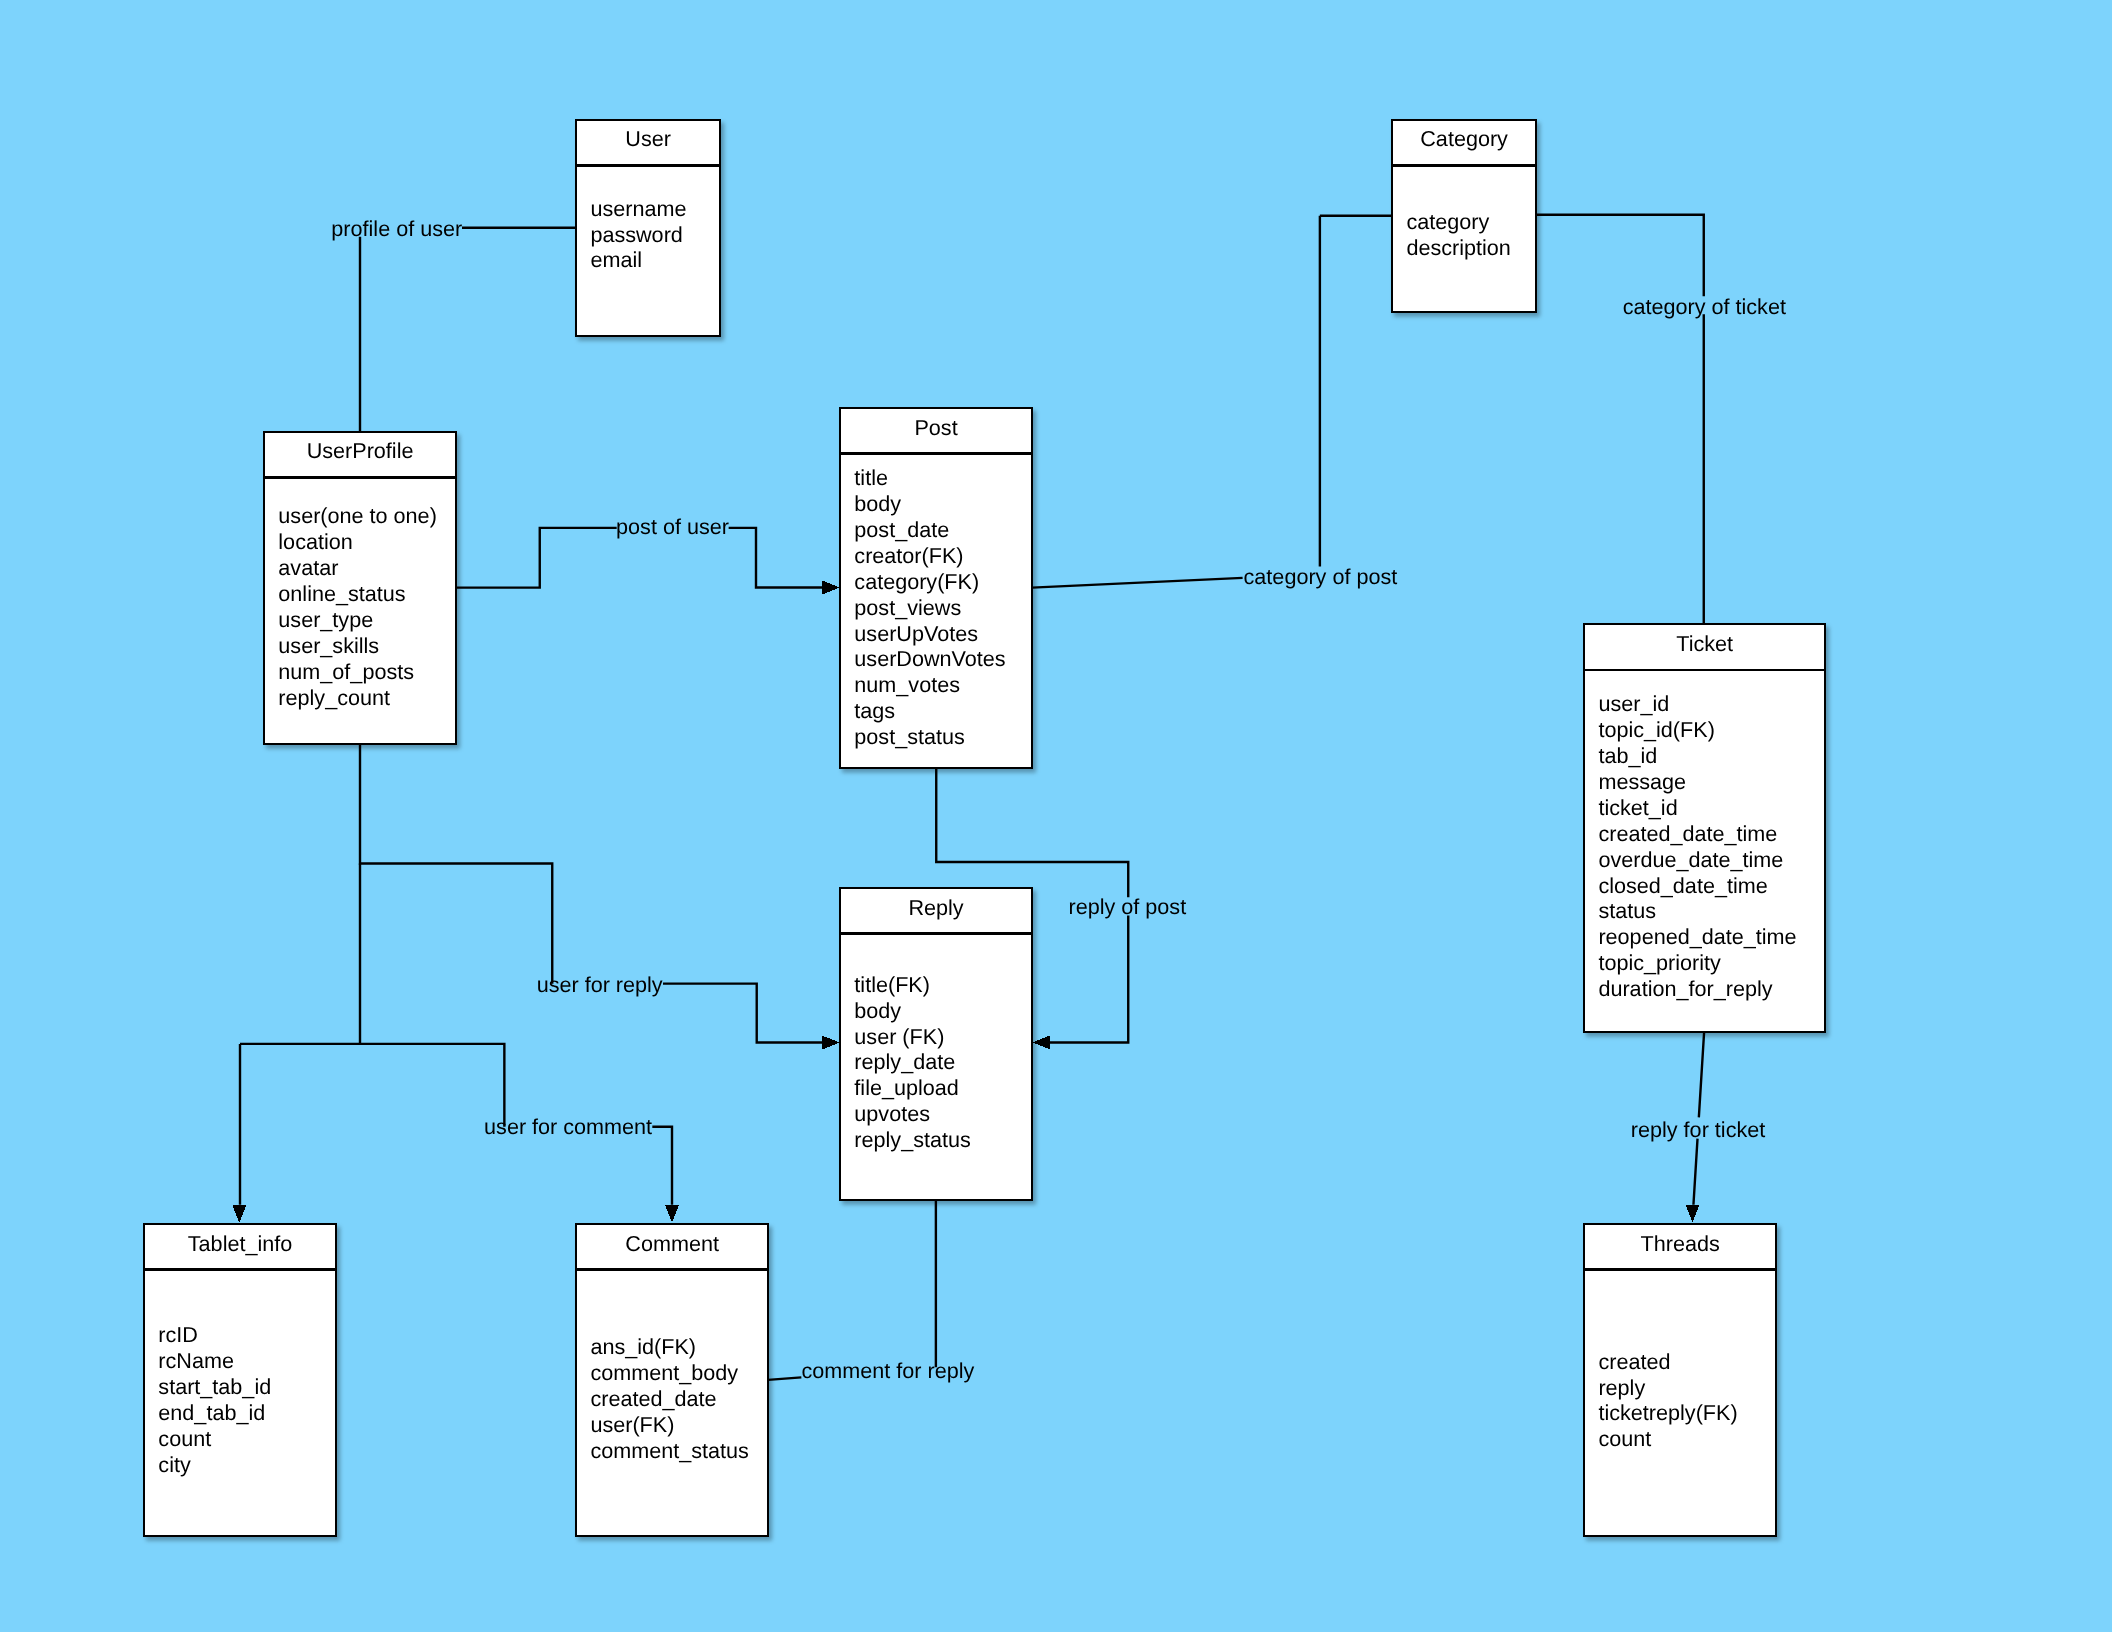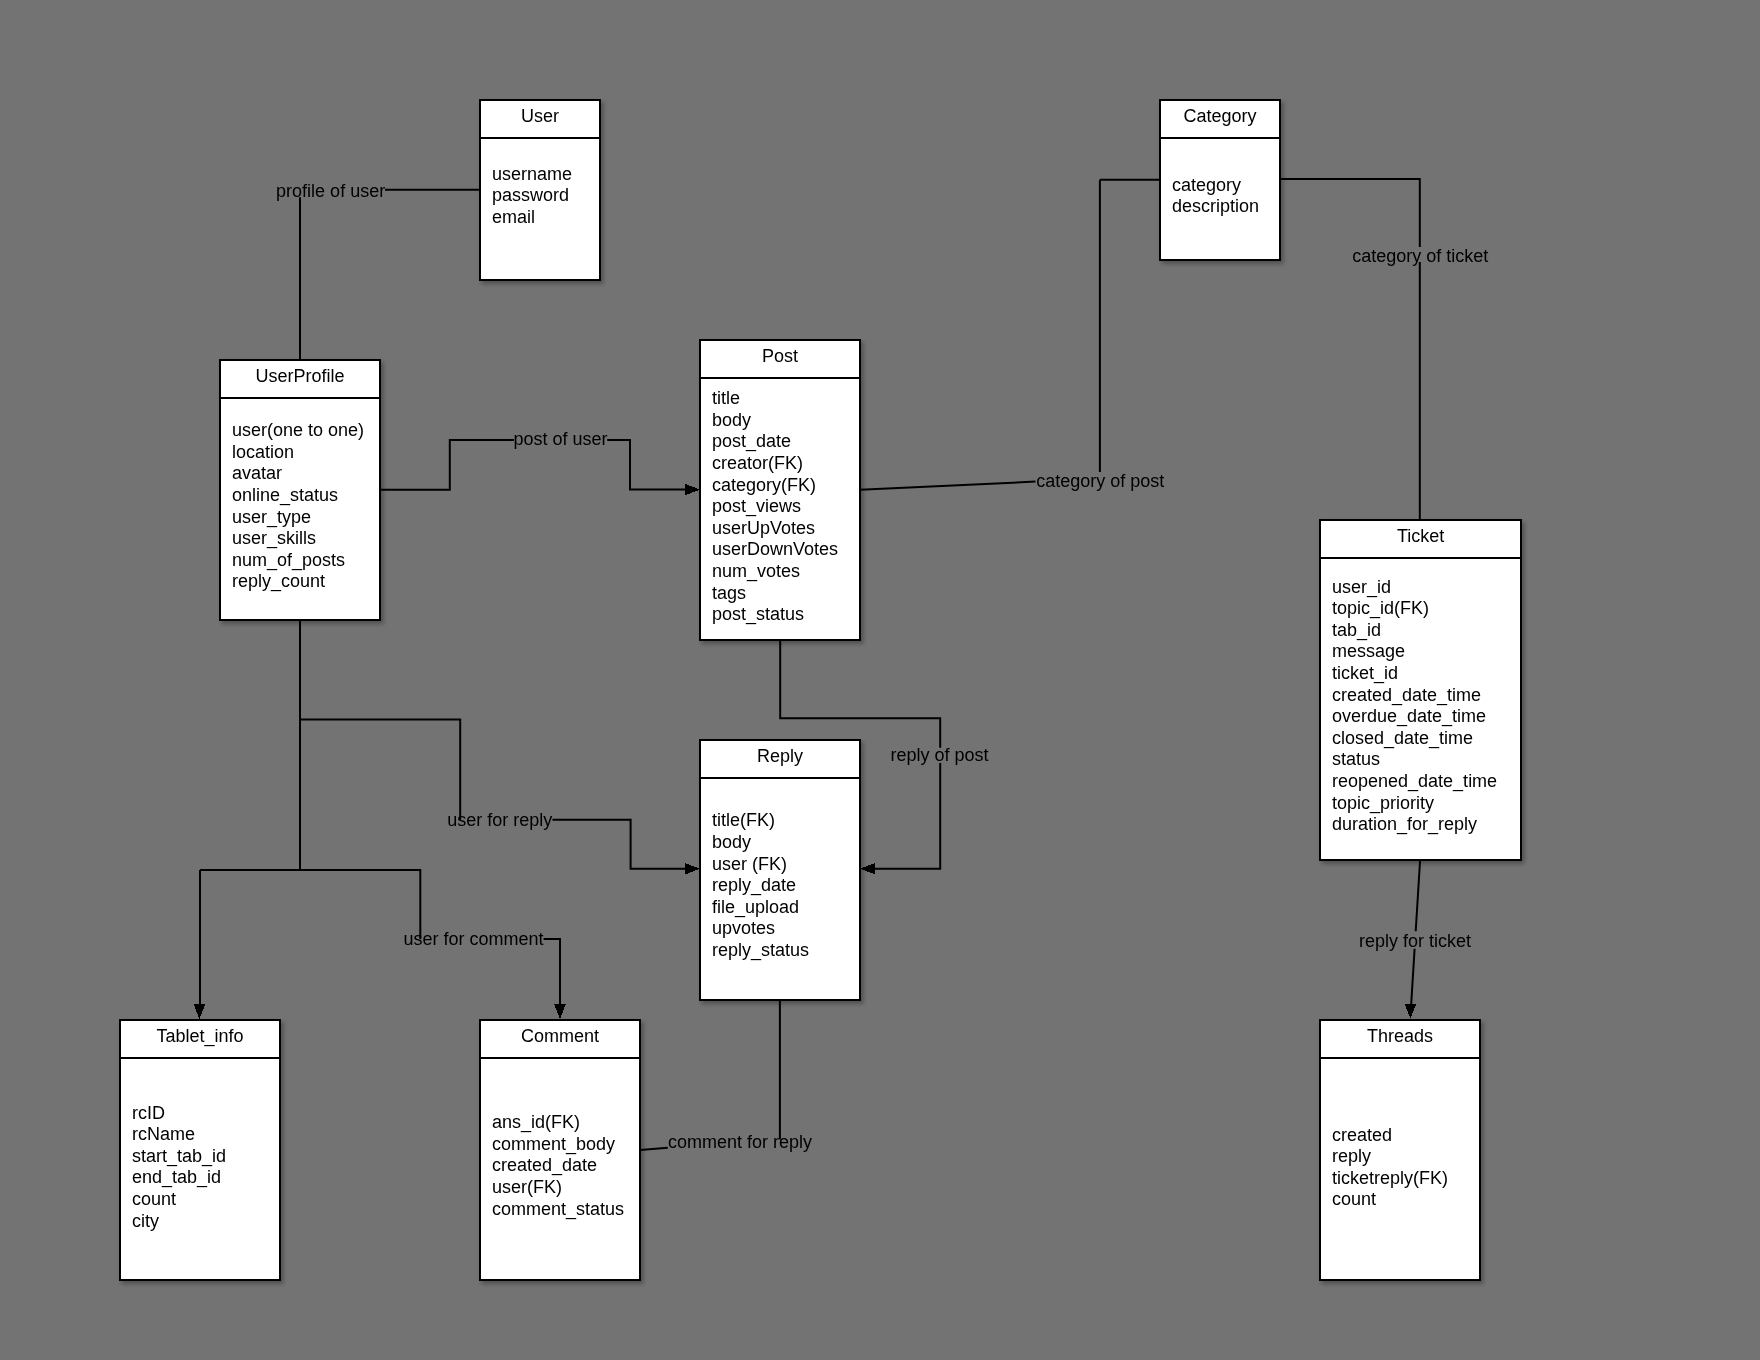--- a/index.html
+++ b/index.html
@@ -1,19 +1,19 @@
 <!DOCTYPE html>
 <html><head>
 <meta charset="utf-8">
 <title>ER Diagram</title>
 <style>
   html,body{margin:0;padding:0;background:#ffffff;}
   body{width:1760px;height:1360px;overflow:hidden;
        font-family:"Liberation Sans", sans-serif;color:#000000;}
-  #canvas{position:relative;width:1760px;height:1360px;background:#737373;}
+  #canvas{position:relative;width:1760px;height:1360px;background:#7dd3fc;}
   svg#scene{position:absolute;left:0;top:0;width:1760px;height:1360px;
             shape-rendering:crispEdges;}
   svg#scene text{font-family:"Liberation Sans", sans-serif;font-size:18px;
             fill:#000000;shape-rendering:auto;}
   .entity-rect{fill:#ffffff;stroke:#000000;stroke-width:2;}
   .entity-div{stroke:#000000;stroke-width:2;}
   .edge{fill:none;stroke:#000000;stroke-width:2;stroke-linecap:butt;
         stroke-linejoin:miter;shape-rendering:auto;}
   .arrow{fill:#000000;stroke:none;}
 </style>

